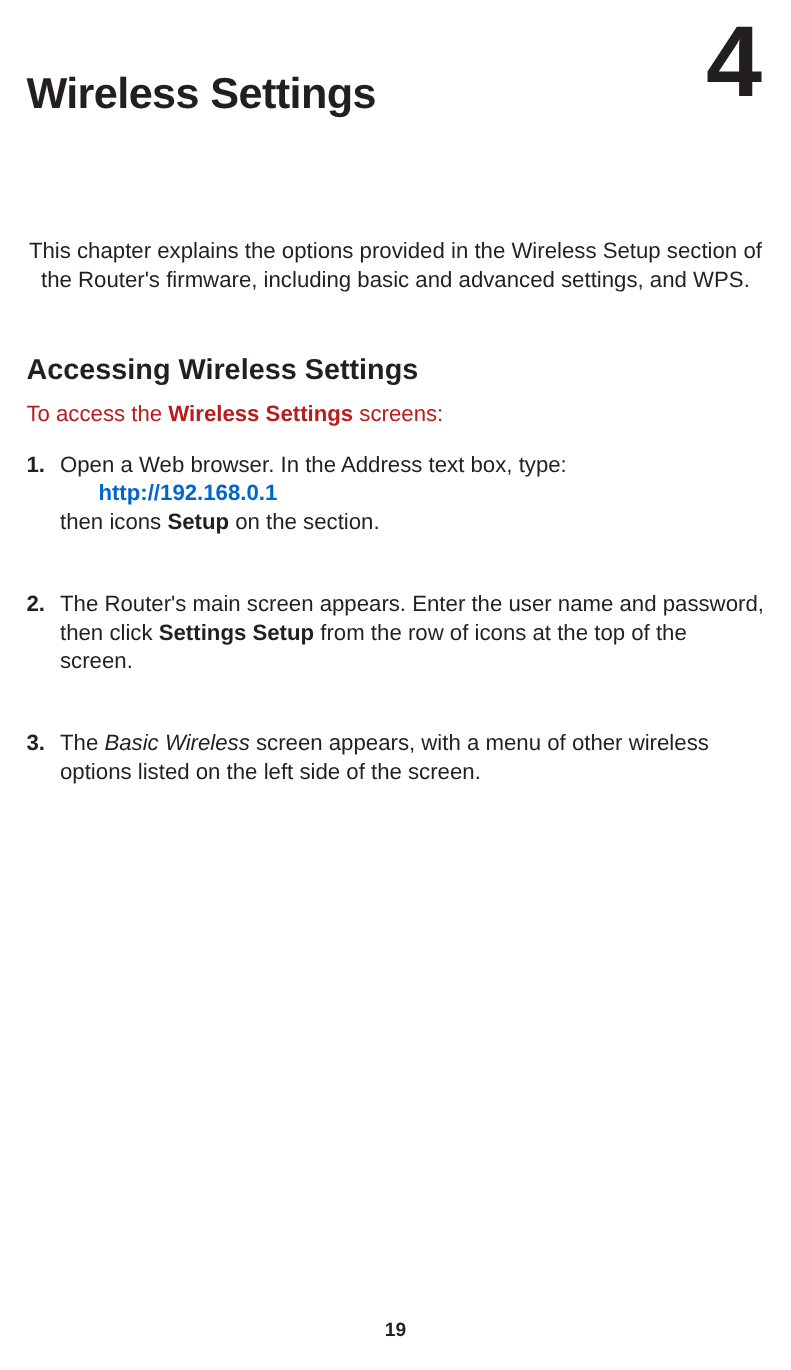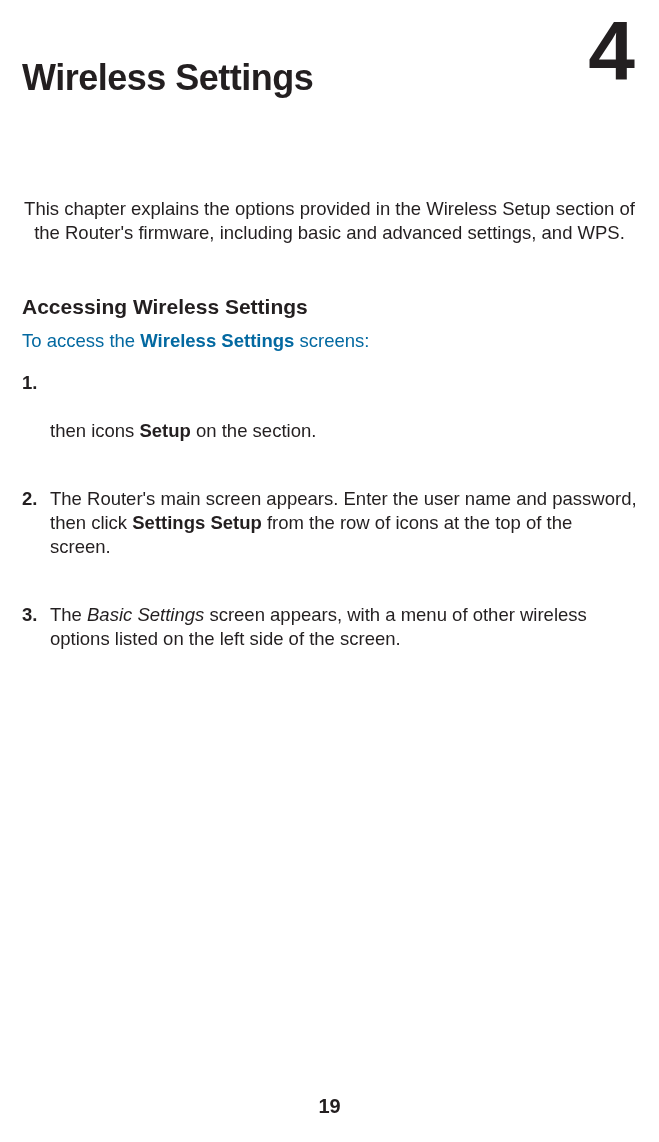--- a/index.html
+++ b/index.html
@@ -38,30 +38,30 @@
       margin-right: 2px;
     }
     .intro-text {
       font-size: 18.5px;
       line-height: 1.3;
       margin-bottom: 50px;
       color: #231f20;
       text-align: center;
     }
     .section-heading {
-      font-size: 21px;
+      font-size: 24px;
       font-weight: bold;
       margin-bottom: 10px;
       color: #231f20;
     }
     .section-intro {
       font-size: 18.5px;
       line-height: 1.3;
       margin-bottom: 18px;
-      color: #0369a1;
+      color: #b91c1c;
     }
     .step-list {
       list-style: none;
     }
     .step-item {
       display: flex;
       margin-bottom: 44px;
       font-size: 18.5px;
       line-height: 1.3;
       color: #231f20;
@@ -85,21 +85,21 @@
     }
     .italic {
       font-style: italic;
     }
     .page-number {
       position: absolute;
       bottom: 24px;
       left: 50%;
       transform: translateX(-50%);
       font-weight: bold;
-      font-size: 20px;
+      font-size: 16px;
       color: #231f20;
     }
   </style>
 </head>
 <body>
 
 <div class="header">
   <div class="chapter-title">
     <br>
     <span>Wireless Settings</span>
@@ -112,32 +112,32 @@
 <h2 class="section-heading">Accessing Wireless Settings</h2>
 
 <p class="section-intro">
   <span>To access the </span><span class="bold">Wireless Settings</span><span> screens:</span>
 </p>
 
 <ol class="step-list">
   <li class="step-item">
     <span class="step-number">1.</span>
     <div class="step-content">
-      <br>
-      <br>
+      <span>Open a Web browser. In the Address text box, type:</span><br>
+      <span class="url">http://192.168.0.1</span><br>
       <span>then icons </span><span class="bold">Setup</span><span> on the section.</span>
     </div>
   </li>
   <li class="step-item">
     <span class="step-number">2.</span>
     <div class="step-content">
       <span>The Router's main screen appears. Enter the user name and password, then click </span><span class="bold">Settings Setup</span><span> from the row of icons at the top of the screen.</span>
     </div>
   </li>
   <li class="step-item">
     <span class="step-number">3.</span>
     <div class="step-content">
-      <span>The </span><span class="italic">Basic Settings</span><span> screen appears, with a menu of other wireless options listed on the left side of the screen.</span>
+      <span>The </span><span class="italic">Basic Wireless</span><span> screen appears, with a menu of other wireless options listed on the left side of the screen.</span>
     </div>
   </li>
 </ol>
 
 <div class="page-number">19</div>
 
 </body></html>

